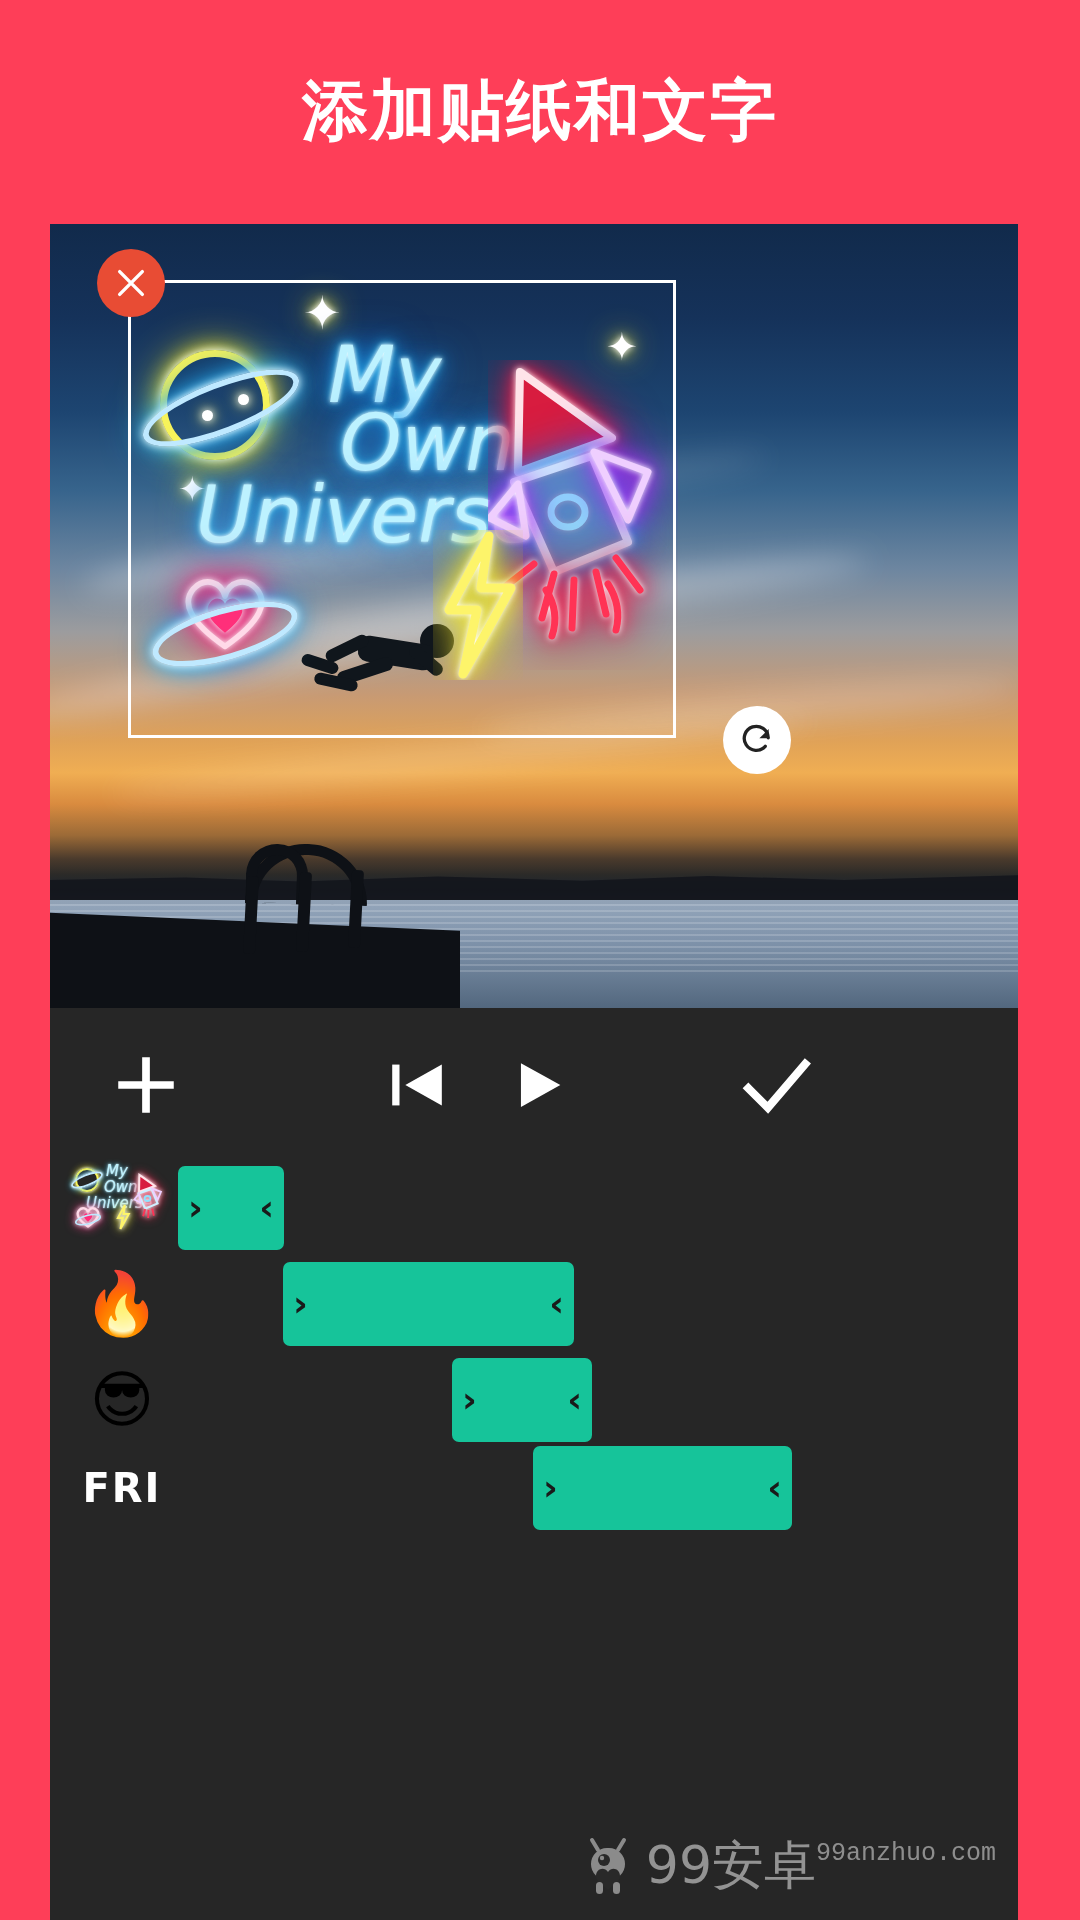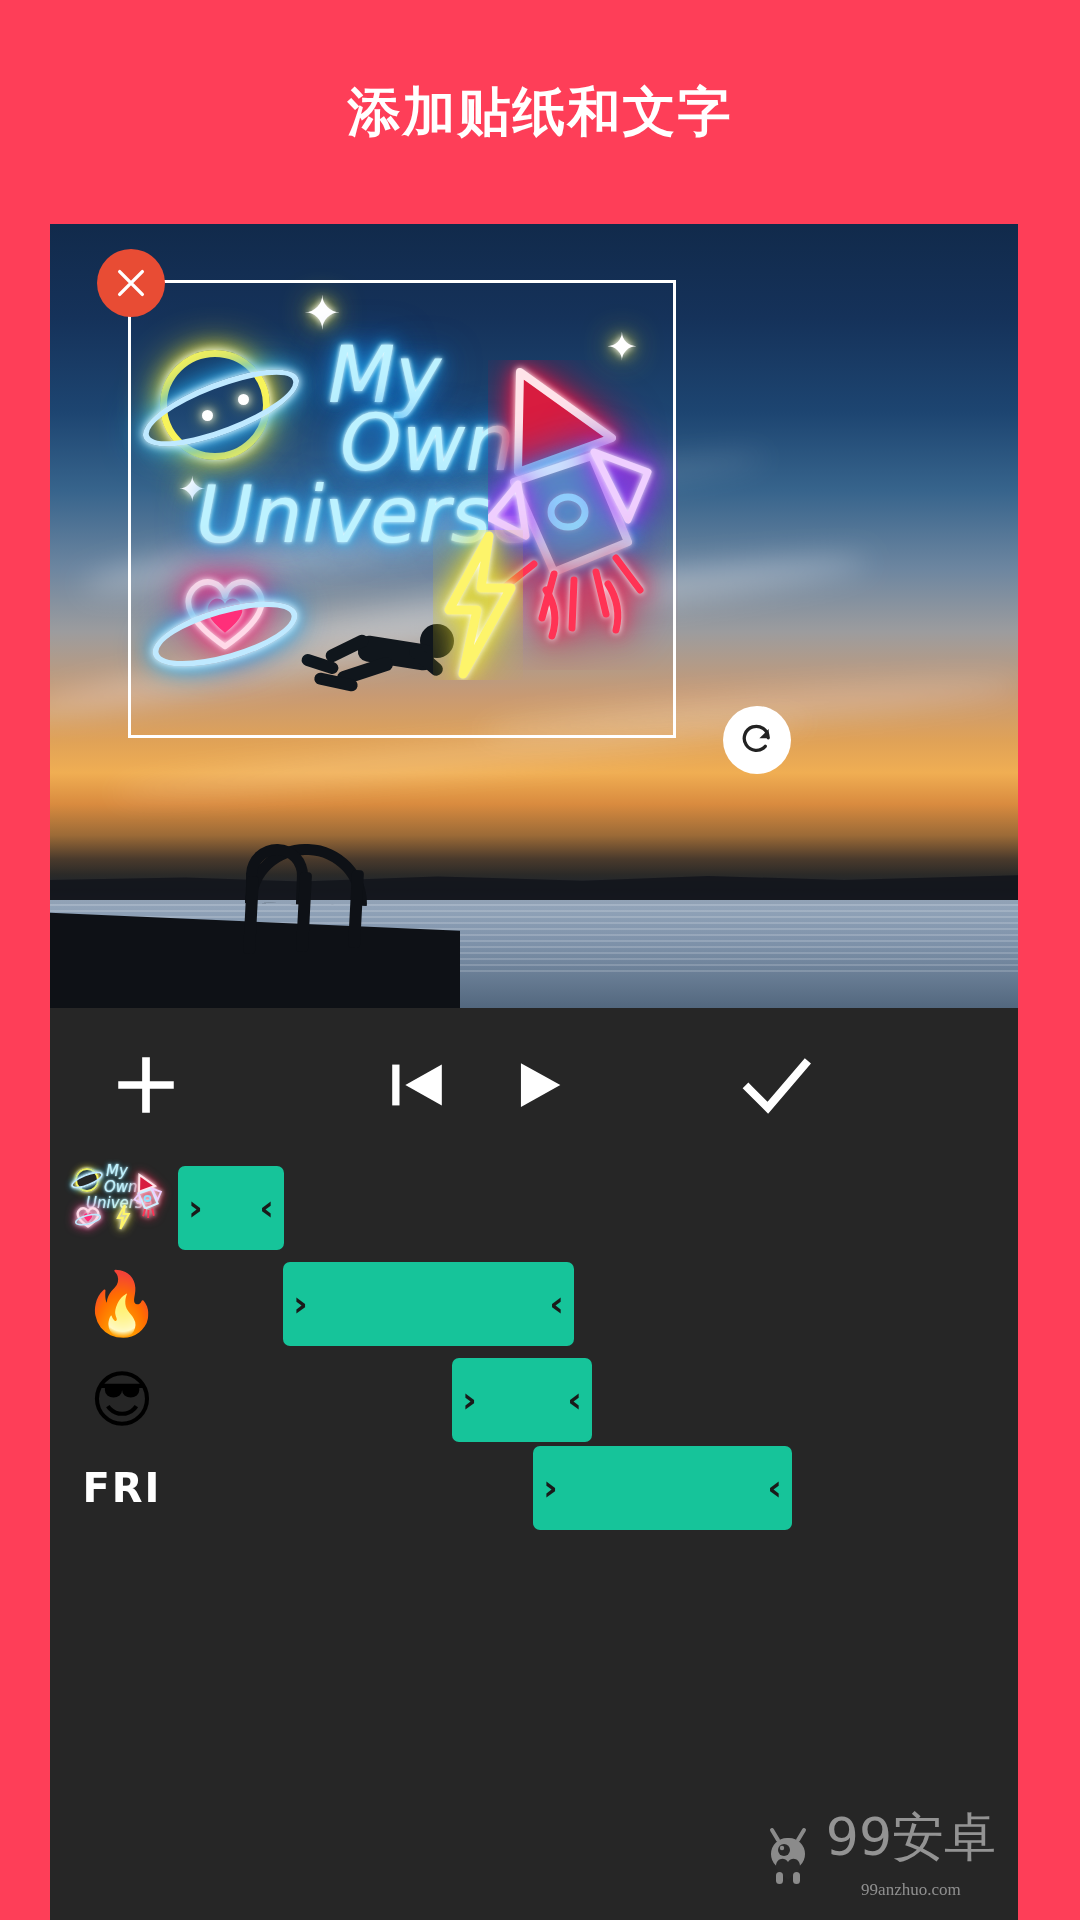--- a/index.html
+++ b/index.html
@@ -10,22 +10,22 @@
     overflow:hidden;
     position:relative;
   }
 
   
   .title-wrap{
     position:absolute; top:0; left:0; width:1080px; height:222px;
     display:flex; align-items:center; justify-content:center;
   }
   .title{
-    color:#fff; font-size:53px; font-weight:bold; letter-spacing:2px;
-    font-family:Liberation Sans, sans-serif;
+    color:#fff; font-size:66px; font-weight:bold; letter-spacing:2px;
+    font-family:Liberation Serif, serif;
     line-height:1;
   }
 
   
   .panel{
     position:absolute; left:50px; top:224px; width:968px; height:1696px;
     background:#262626; overflow:hidden;
   }
 
   
@@ -268,25 +268,25 @@
   .fri-text{
     color:#fff; font-weight:bold; font-size:40px; letter-spacing:2px;
     font-family:"DejaVu Sans","Liberation Sans",sans-serif;
   }
 
   
   .watermark{
     position:absolute; right:22px; bottom:22px;
     display:flex; align-items:center; gap:10px; opacity:.62;
   }
-  .wm-texts{ display:flex; flex-direction:column; line-height:1;align-items:center; }
+  .wm-texts{ display:flex; flex-direction:row; line-height:1; }
   .wm-main{ color:#d6d6d6; font-size:52px; font-weight:normal;
     font-family:"DejaVu Sans","Liberation Sans",sans-serif; }
-  .wm-sub{ color:#cfcfcf; font-size:17px; margin-top:18px;
-    font-family:Liberation Serif, serif; }
+  .wm-sub{ color:#cfcfcf; font-size:25px; margin-top:2px;
+    font-family:Liberation Mono, monospace; }
 </style>
 </head>
 <body>
 
 <div class="title-wrap">
   <div class="title">添加贴纸和文字</div>
 </div>
 
 <div class="panel">
 

